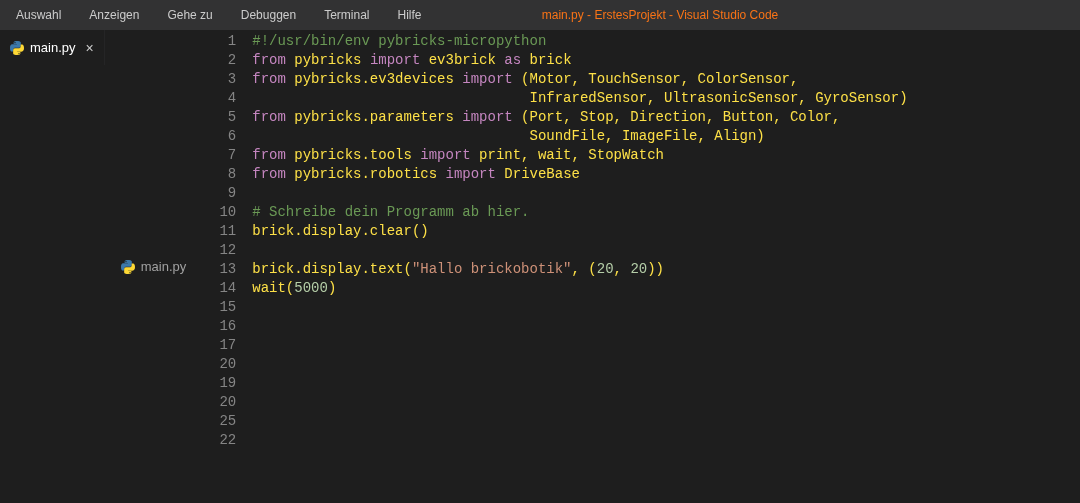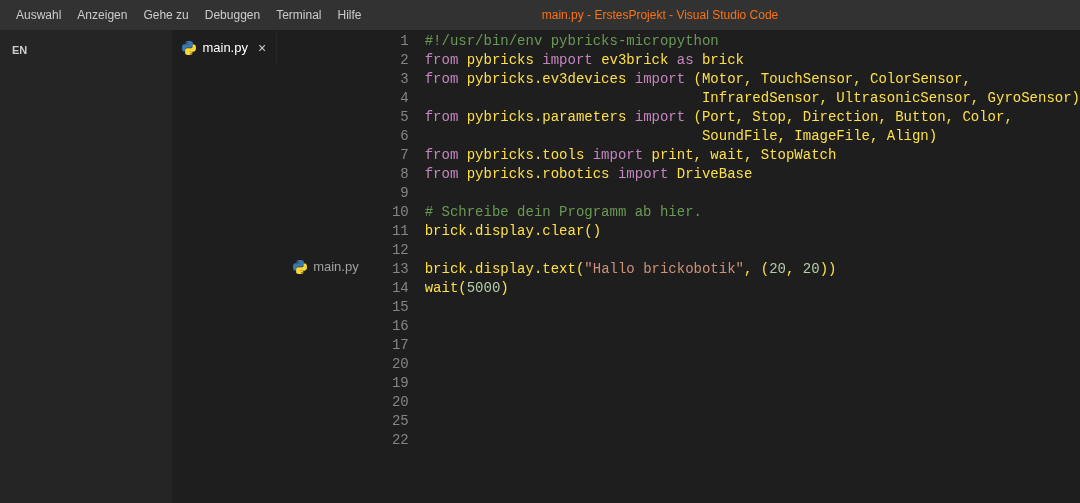--- a/index.html
+++ b/index.html
@@ -15,21 +15,21 @@
     .titlebar {
       height: 30px;
       background: #323233;
       display: flex;
       align-items: center;
       padding: 0 8px;
       position: relative;
     }
     .menubar {
       display: flex;
-      gap: 0;
+      gap: 12px;
     }
     .menu-item {
       padding: 4px 8px;
       color: #cccccc;
       cursor: pointer;
       font-size: 12px;
     }
     .window-title {
       position: absolute;
       left: 50%;
@@ -135,23 +135,20 @@
       <div class="menu-item">Anzeigen</div>
       <div class="menu-item">Gehe zu</div>
       <div class="menu-item">Debuggen</div>
       <div class="menu-item">Terminal</div>
       <div class="menu-item">Hilfe</div>
     </div>
   <div class="window-title">main.py - ErstesProjekt - Visual Studio Code</div>
 </div>
 
 <div class="main">
-  <div class="sidebar">
-    <div class="sidebar-section">EN</div>
-  </div>
 
   <div class="editor-area">
     <div class="tabs">
       <div class="tab">
         <span class="python-icon">
           <svg viewBox="0 0 16 16" width="14" height="14">
               <path fill="#3c78aa" d="M7.8 0C4 0 4.2 1.6 4.2 1.6v1.7h3.7v.5H2.8S0 3.5 0 7.9s2.4 4.2 2.4 4.2h1.4V10s-.1-2.4 2.4-2.4h3.9s2.3.04 2.3-2.2V2S12.7 0 7.8 0zM5.7 1.2a.74.74 0 1 1 0 1.5.74.74 0 0 1 0-1.5z"></path>
               <path fill="#fdd835" d="M8.2 16c3.8 0 3.6-1.6 3.6-1.6v-1.7H8.1v-.5h5.1s2.8.3 2.8-4.1-2.4-4.2-2.4-4.2h-1.4V6s.1 2.4-2.4 2.4H5.9s-2.3 0-2.3 2.2V14s-.3 2 4.6 2zm2.1-1.2a.74.74 0 1 1 0-1.5.74.74 0 0 1 0 1.5z"></path>
             </svg>
         </span>

